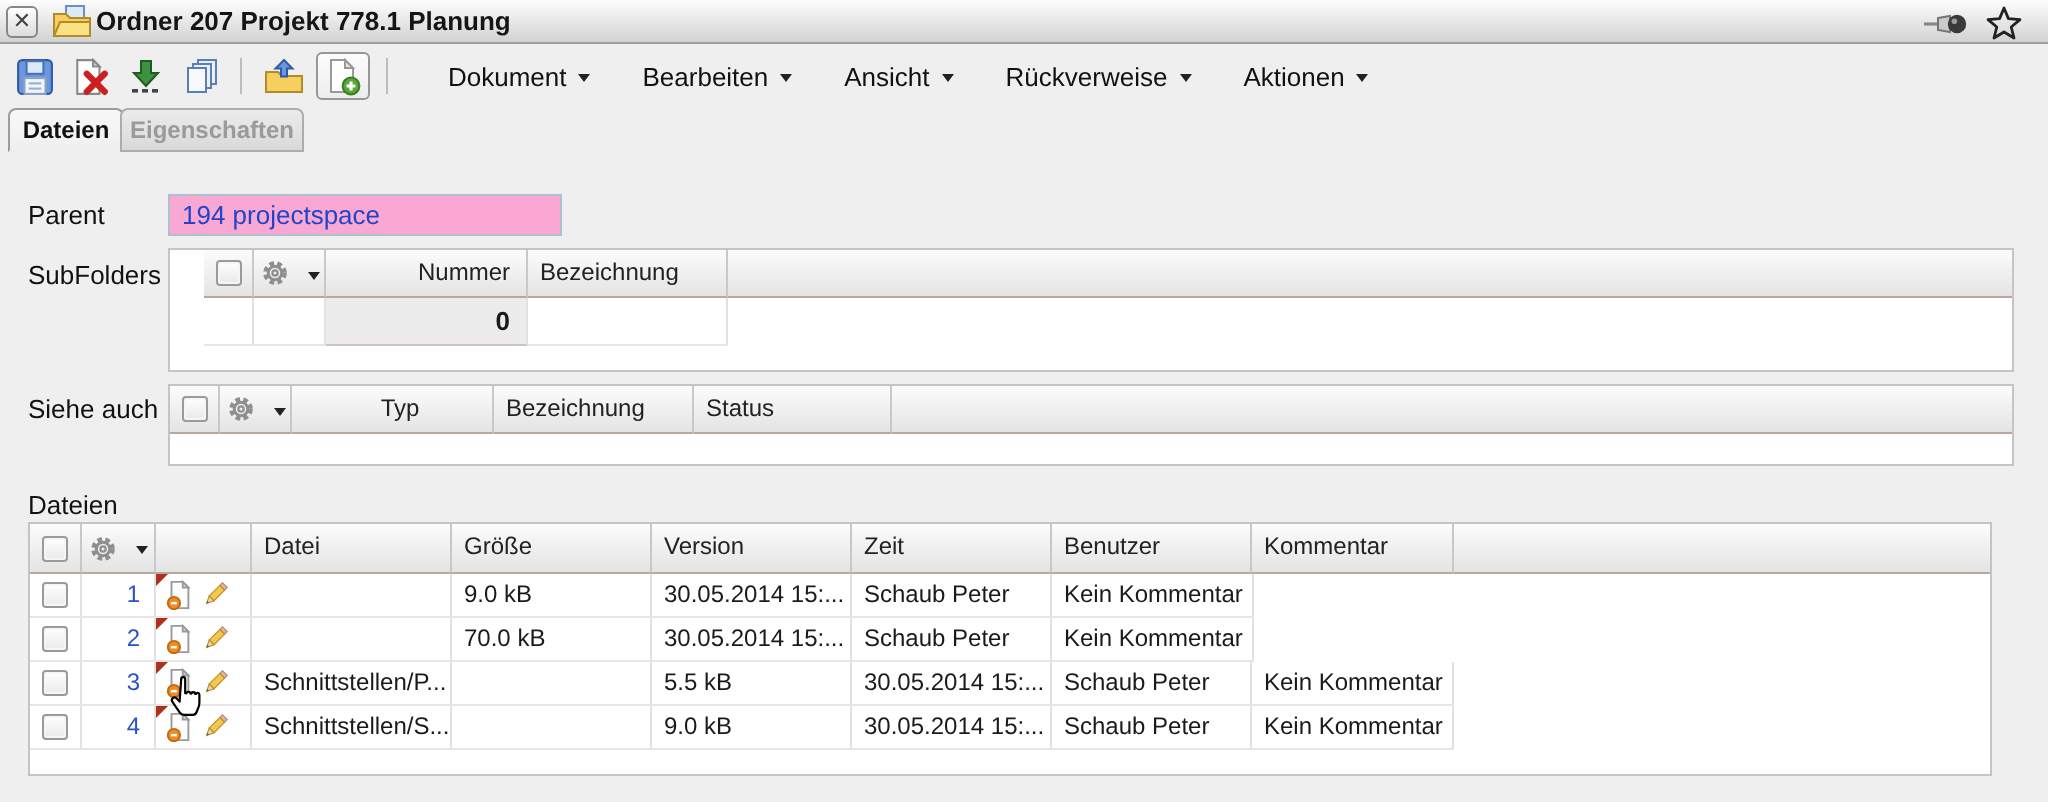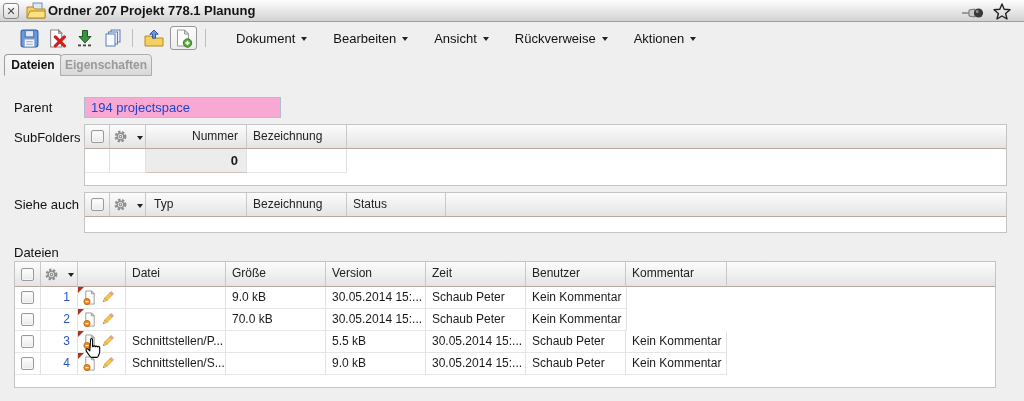--- a/index.html
+++ b/index.html
@@ -12,21 +12,21 @@
     display:flex; align-items:center; }
   .close-btn { position:absolute; left:3px; top:3px; width:16px; height:16px; border:1px solid #878787;
     border-radius:3px; background:linear-gradient(#ffffff,#dcdcdc); color:#444; font-size:11px; font-weight:bold;
     display:flex; align-items:center; justify-content:center; line-height:1; cursor:default; }
   .tb-folder { position:absolute; left:26px; top:2px; }
   .tb-title { position:absolute; left:48px; top:0; height:22px; line-height:21px; font-size:13px; font-weight:bold; color:#151515; }
   .tb-pin { position:absolute; left:961px; top:5px; }
   .tb-star { position:absolute; left:993px; top:3px; }
 
   
-  .toolbar { position:absolute; left:12px; top:22px; width:870px; height:32px; display:flex; align-items:center; }
+  .toolbar { position:absolute; left:0; top:22px; width:870px; height:32px; display:flex; align-items:center; }
   .tool-ic { margin-left:6px; width:22px; height:22px; display:flex; align-items:center; justify-content:center; }
   .tool-sep { width:1px; height:18px; background:#bdbdbd; margin:0 4px 0 8px; }
   .tool-btn-boxed { margin-left:5px; width:27px; height:24px; border:1px solid #979797; border-radius:3px;
     background:linear-gradient(#fcfcfc,#ededed); display:flex; align-items:center; justify-content:center; }
   .menu-item { margin-left:26px; font-size:13px; color:#111; display:flex; align-items:center; white-space:nowrap; }
   .menu-item:first-of-type { margin-left:14px; }
   .caret { display:inline-block; width:0; height:0; border-left:3.5px solid transparent;
     border-right:3.5px solid transparent; border-top:4px solid #222; margin-left:6px; margin-top:2px; }
 
   
@@ -182,21 +182,21 @@
     <div class="tab active">Dateien</div>
     <div class="tab inactive">Eigenschaften</div>
   </div>
 
   <div class="flabel" style="left:14px; top:100px;">Parent</div>
   <div class="parent-box">
     <span>194 projectspace</span>
   </div>
 
   <div class="flabel" style="left:14px; top:130px;">SubFolders</div>
-  <div class="widget" style="left:84px; top:124px; width:923px; height:62px;">
+  <div class="widget" style="left:84px; top:124px; width:923px; height:62px;padding-left:17px;">
     <div class="hrow">
       <div class="hcell s-cb center">
           <span class="cb"></span>
         </div>
       <div class="hcell s-gear center">
         <span class="gearwrap">
             <svg width="15" height="15" viewBox="0 0 16 16">
           <circle cx="8" cy="8" r="5" fill="none" stroke="#8f8f8f" stroke-width="2.6" stroke-dasharray="2.4 1.7"></circle>
           <circle cx="8" cy="8" r="3.6" fill="none" stroke="#8f8f8f" stroke-width="1.6"></circle>
           <circle cx="8" cy="8" r="1.4" fill="none" stroke="#8f8f8f" stroke-width="1.2"></circle>
@@ -226,21 +226,21 @@
       <div class="hcell s-gear center">
         <span class="gearwrap">
             <svg width="15" height="15" viewBox="0 0 16 16">
           <circle cx="8" cy="8" r="5" fill="none" stroke="#8f8f8f" stroke-width="2.6" stroke-dasharray="2.4 1.7"></circle>
           <circle cx="8" cy="8" r="3.6" fill="none" stroke="#8f8f8f" stroke-width="1.6"></circle>
           <circle cx="8" cy="8" r="1.4" fill="none" stroke="#8f8f8f" stroke-width="1.2"></circle>
         </svg>
             <span class="caret"></span>
           </span>
       </div>
-      <div class="hcell s-c1" style="padding-left:8px;">Typ</div>
+      <div class="hcell s-c1" style="padding-left:8px;text-align:center;">Typ</div>
       <div class="hcell s-c2">Bezeichnung</div>
       <div class="hcell s-c3">Status</div>
       <div class="hcell fill"></div>
     </div>
   </div>
 
   <div class="flabel" style="left:14px; top:245px;">Dateien</div>
   <div class="widget" style="left:14px; top:261px; width:982px; height:127px;">
     <div class="hrow" style="height:25px;">
       <div class="hcell f-cb center">

